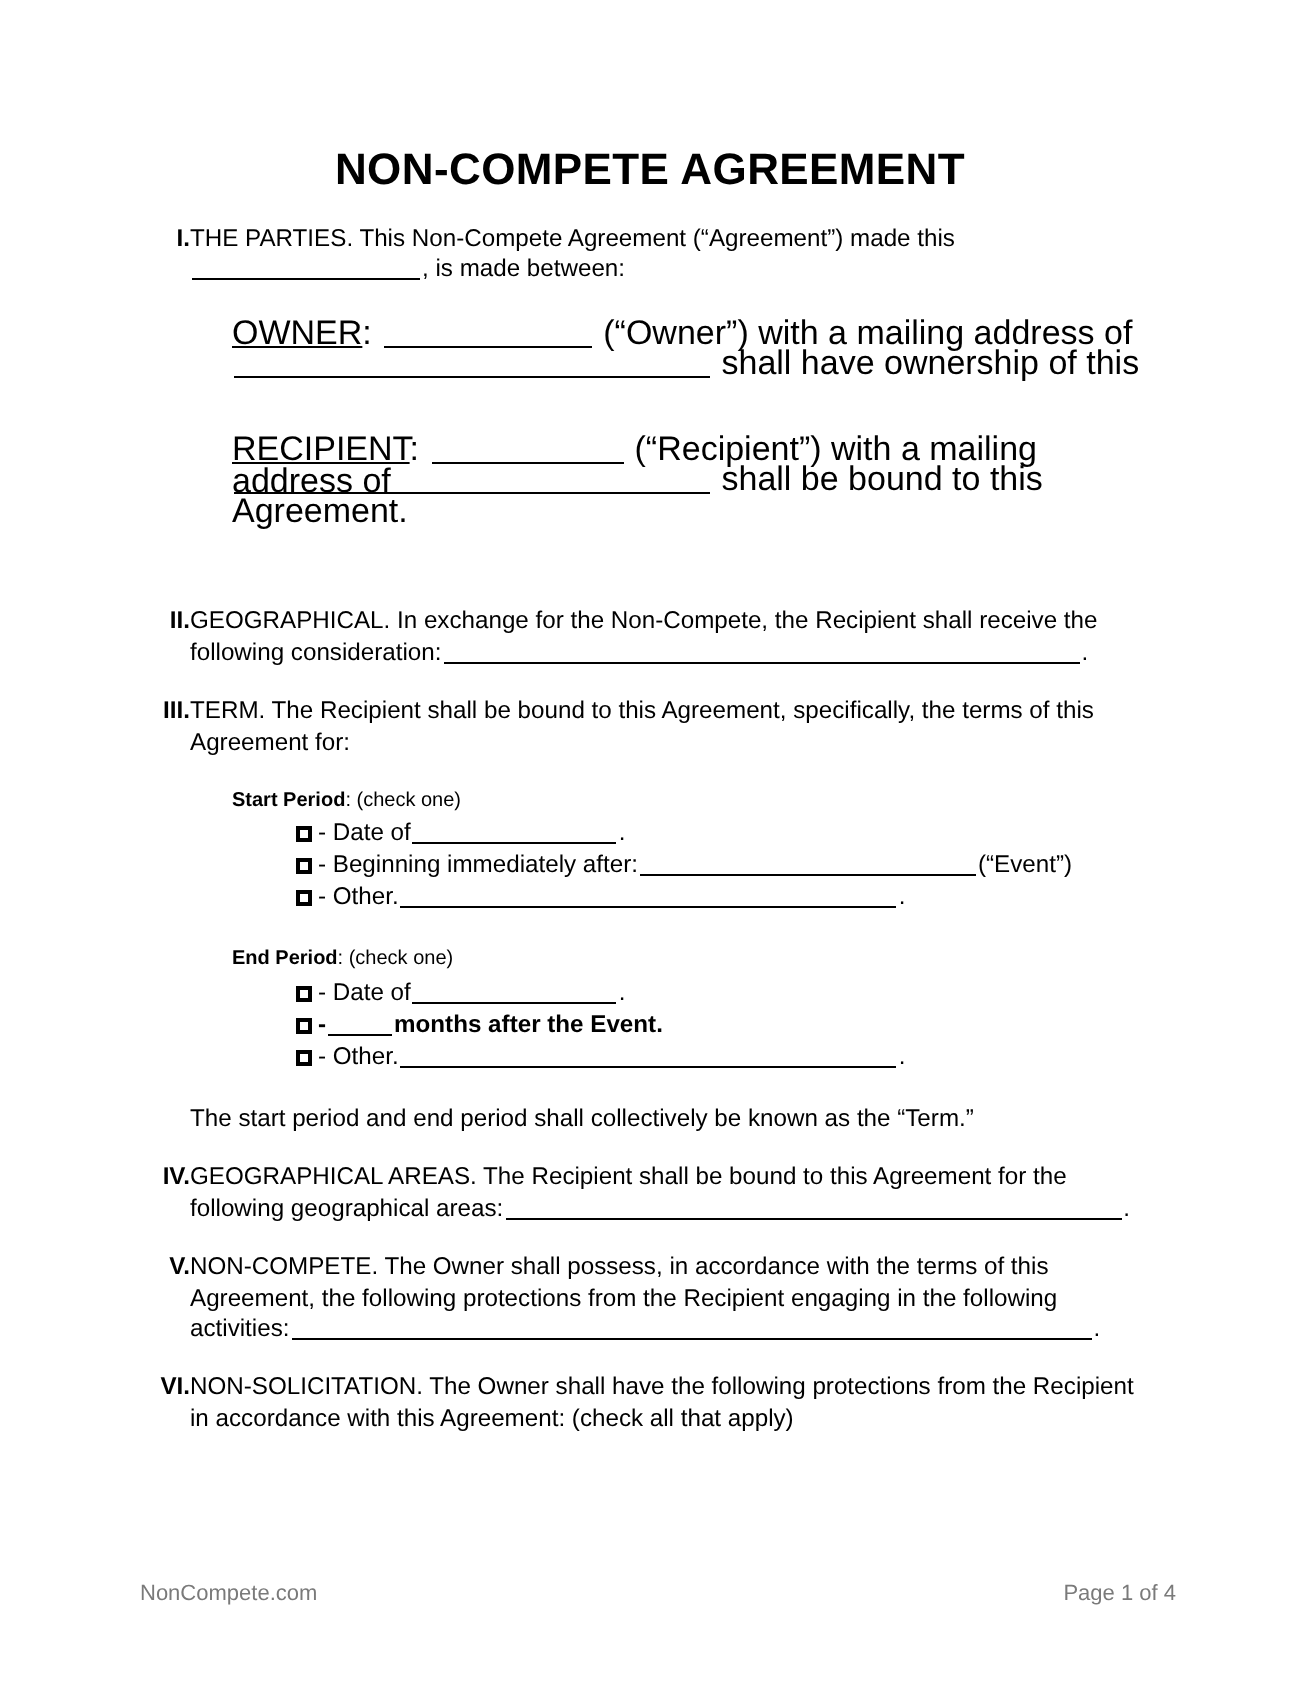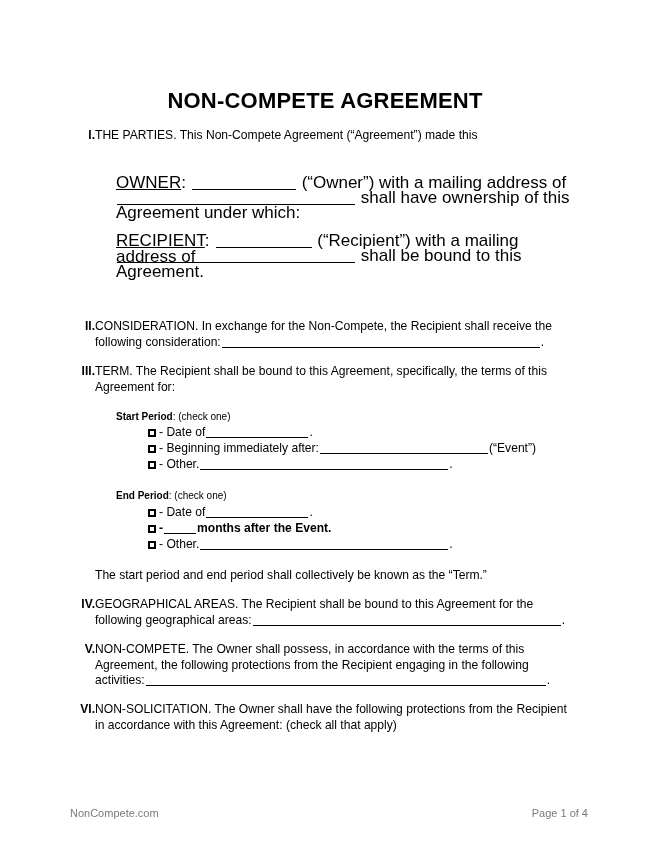--- a/index.html
+++ b/index.html
@@ -11,21 +11,21 @@
     width: 650px;
     height: 841px;
     font-family: "Liberation Sans", sans-serif;
     color: #000000;
     position: relative;
     overflow: hidden;
   }
 
   .page {
     position: absolute;
-    left: 0; top: 16px;
+    left: 0; top: 0;
     width: 650px;
     height: 686px;
   }
 
   
   .doc-title {
     position: absolute;
     left: 0;
     top: 72px;
     width: 650px;
@@ -128,47 +128,47 @@
 <div class="page">
 
   <div class="doc-title">NON-COMPETE AGREEMENT</div>
 
   <div class="section" style="top:112px;">
     <span class="num">I.</span>
     <div class="body">
       <span class="lead">THE PARTIES</span><span>. This Non-Compete Agreement (“Agreement”) made this</span>
     </div>
   </div>
+  <div class="para" style="top:127px;">
+    <span class="blank" style="width:114px;"></span><span>, is made between:</span>
+  </div>
 
   <div class="party-block" style="top:159px;">
     <span class="ul-label">OWNER</span><span>:</span><span class="blank" style="width:104px; margin-left:6px;"></span>
     <span>(“Owner”) with a mailing address of</span>
   </div>
   <div class="party-block" style="top:174px; left:116px;">
     <span class="blank" style="width:238px;"></span>
     <span>shall have ownership of this</span>
   </div>
-  <div class="party-block" style="top:189px; left:116px;">
-    <span>Agreement under which:</span>
-  </div>
 
   <div class="party-block" style="top:217px;">
     <span class="ul-label">RECIPIENT</span><span>:</span><span class="blank" style="width:96px; margin-left:6px;"></span>
     <span>(“Recipient”) with a mailing address of</span>
   </div>
   <div class="party-block" style="top:232px; left:116px;">
     <span class="blank" style="width:238px;"></span>
     <span>shall be bound to this Agreement.</span>
   </div>
 
 
   <div class="section" style="top:303px;">
     <span class="num">II.</span>
     <div class="body">
-      <span class="lead">CONSIDERATION</span><span>. In exchange for the Non-Compete, the Recipient shall receive the following consideration:</span><span class="blank" style="width:318px;"></span><span>.</span>
+      <span class="lead">GEOGRAPHICAL</span><span>. In exchange for the Non-Compete, the Recipient shall receive the following consideration:</span><span class="blank" style="width:318px;"></span><span>.</span>
     </div>
   </div>
 
   <div class="section" style="top:348px;">
     <span class="num">III.</span>
     <div class="body">
       <span class="lead">TERM</span><span>. The Recipient shall be bound to this Agreement, specifically, the terms of this Agreement for:</span>
     </div>
   </div>
 

